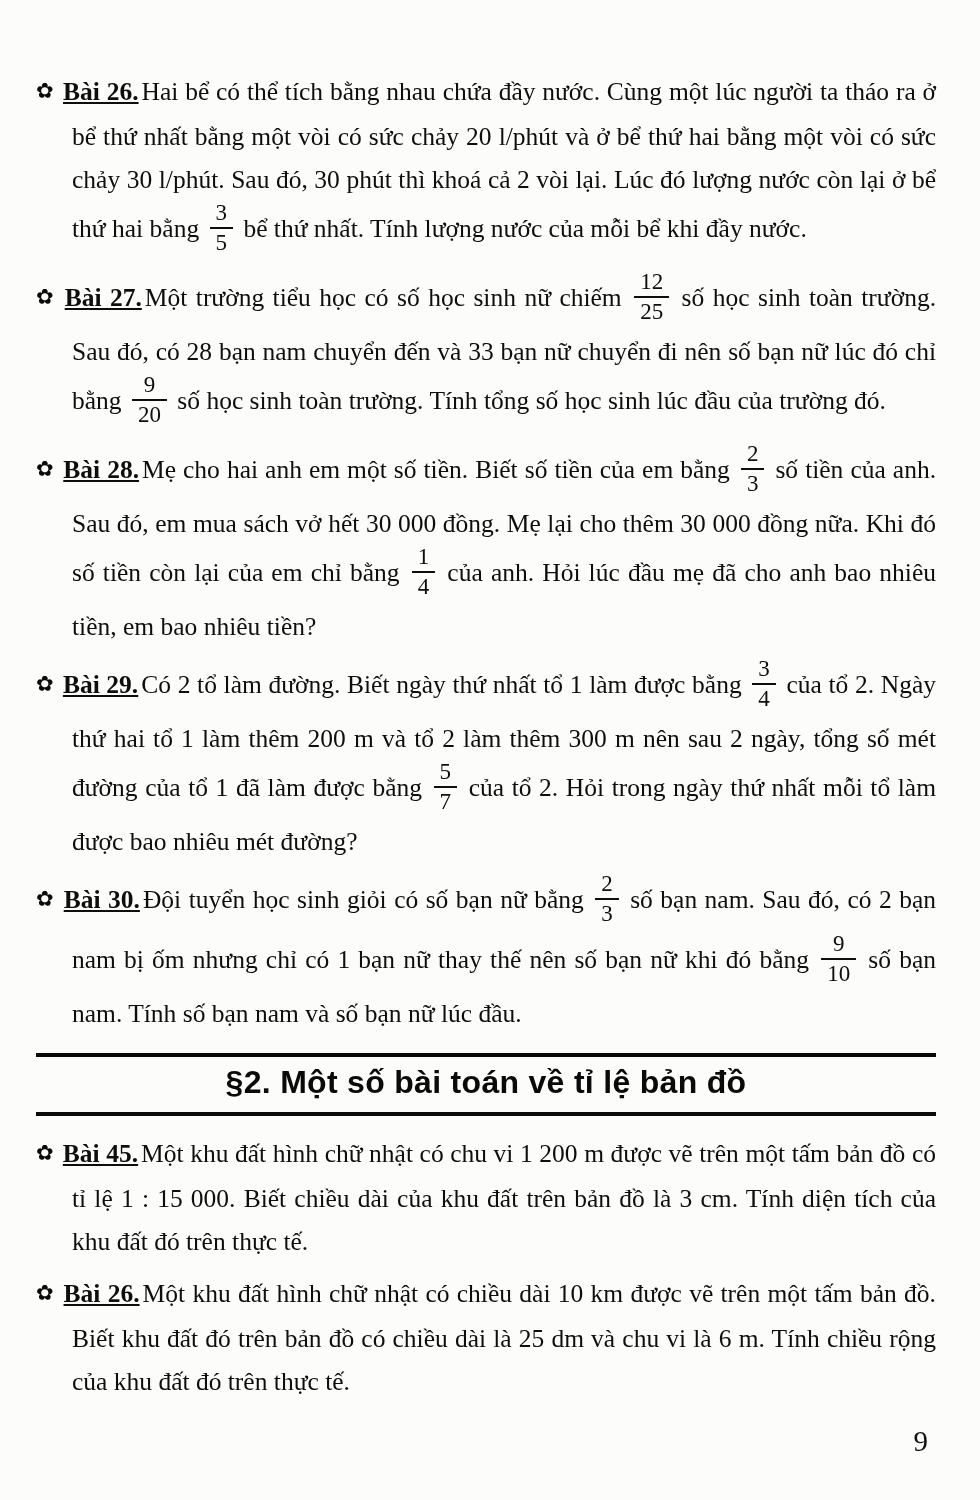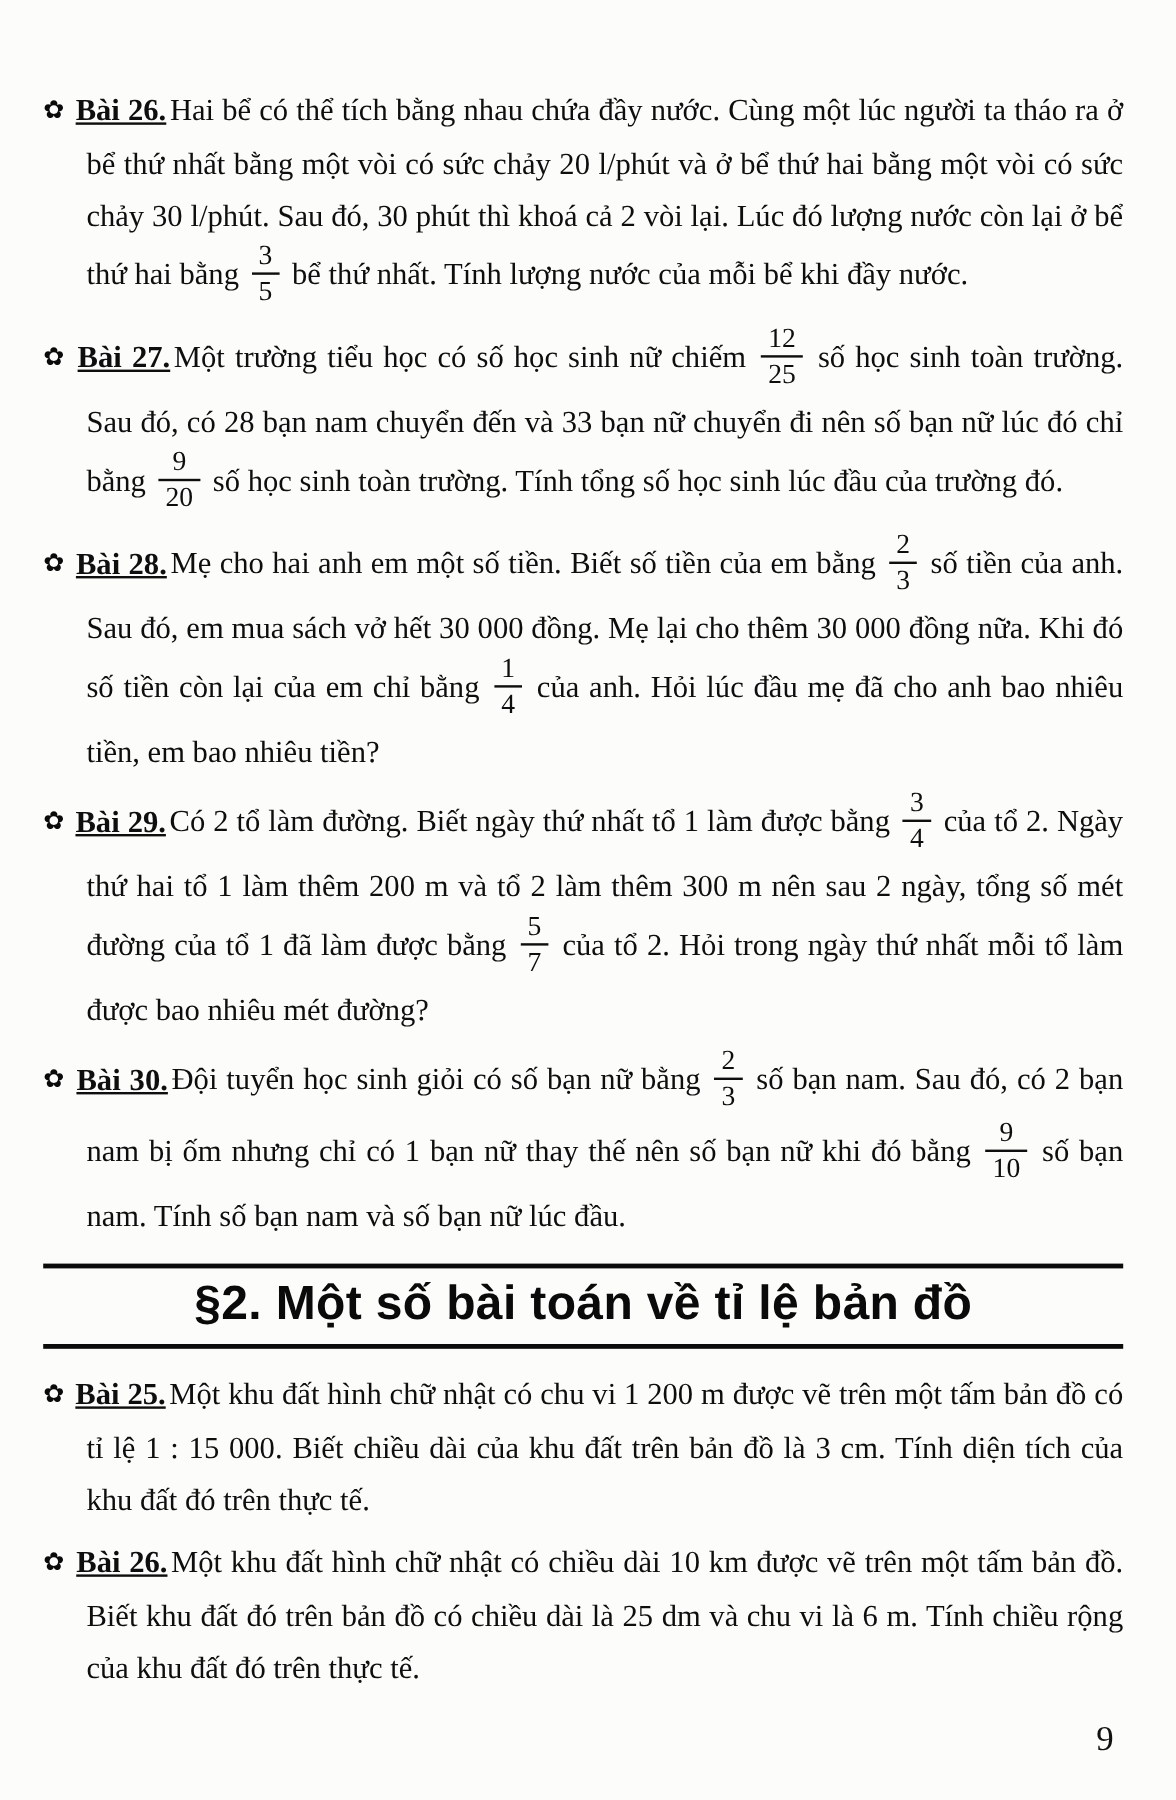--- a/index.html
+++ b/index.html
@@ -65,21 +65,21 @@
     border-top: 4px solid #0b0b0b;
     border-bottom: 4px solid #0b0b0b;
     margin: 18px 0 16px 0;
     padding: 7px 0 11px 0;
   }
   .section-heading-box h2 {
     margin: 0;
     text-align: center;
     font-family: "Liberation Sans", "DejaVu Sans", sans-serif;
     font-weight: 700;
-    font-size: 40px;
+    font-size: 32px;
     letter-spacing: 0.3px;
     color: #0a0a0a;
   }
   .page-number {
     text-align: right;
     font-size: 29px;
     margin-top: 22px;
     padding-right: 8px;
     color: #111;
   }
@@ -107,21 +107,21 @@
 
   <p class="problem">
     <span class="bullet">✿</span><span class="label">Bài 30.</span><span>Đội tuyển học sinh giỏi có số bạn nữ bằng </span><span class="frac"><span class="num">2</span><span class="den">3</span></span><span> số bạn nam. Sau đó, có 2 bạn nam bị ốm nhưng chỉ có 1 bạn nữ thay thế nên số bạn nữ khi đó bằng </span><span class="frac"><span class="num">9</span><span class="den">10</span></span><span> số bạn nam. Tính số bạn nam và số bạn nữ lúc đầu.</span>
   </p>
 
   <div class="section-heading-box">
     <h2>§2. Một số bài toán về tỉ lệ bản đồ</h2>
   </div>
 
   <p class="problem">
-    <span class="bullet">✿</span><span class="label">Bài 25.</span><span>Một khu đất hình chữ nhật có chu vi 1 200 m được vẽ trên một tấm bản đồ có tỉ lệ 1 : 15 000. Biết chiều dài của khu đất trên bản đồ là 3 cm. Tính diện tích của khu đất đó trên thực tế.</span>
+    <span class="bullet">✿</span><span class="label">Bài 45.</span><span>Một khu đất hình chữ nhật có chu vi 1 200 m được vẽ trên một tấm bản đồ có tỉ lệ 1 : 15 000. Biết chiều dài của khu đất trên bản đồ là 3 cm. Tính diện tích của khu đất đó trên thực tế.</span>
   </p>
 
   <p class="problem">
     <span class="bullet">✿</span><span class="label">Bài 26.</span><span>Một khu đất hình chữ nhật có chiều dài 10 km được vẽ trên một tấm bản đồ. Biết khu đất đó trên bản đồ có chiều dài là 25 dm và chu vi là 6 m. Tính chiều rộng của khu đất đó trên thực tế.</span>
   </p>
 
   <div class="page-number">9</div>
 
 </div>
 

